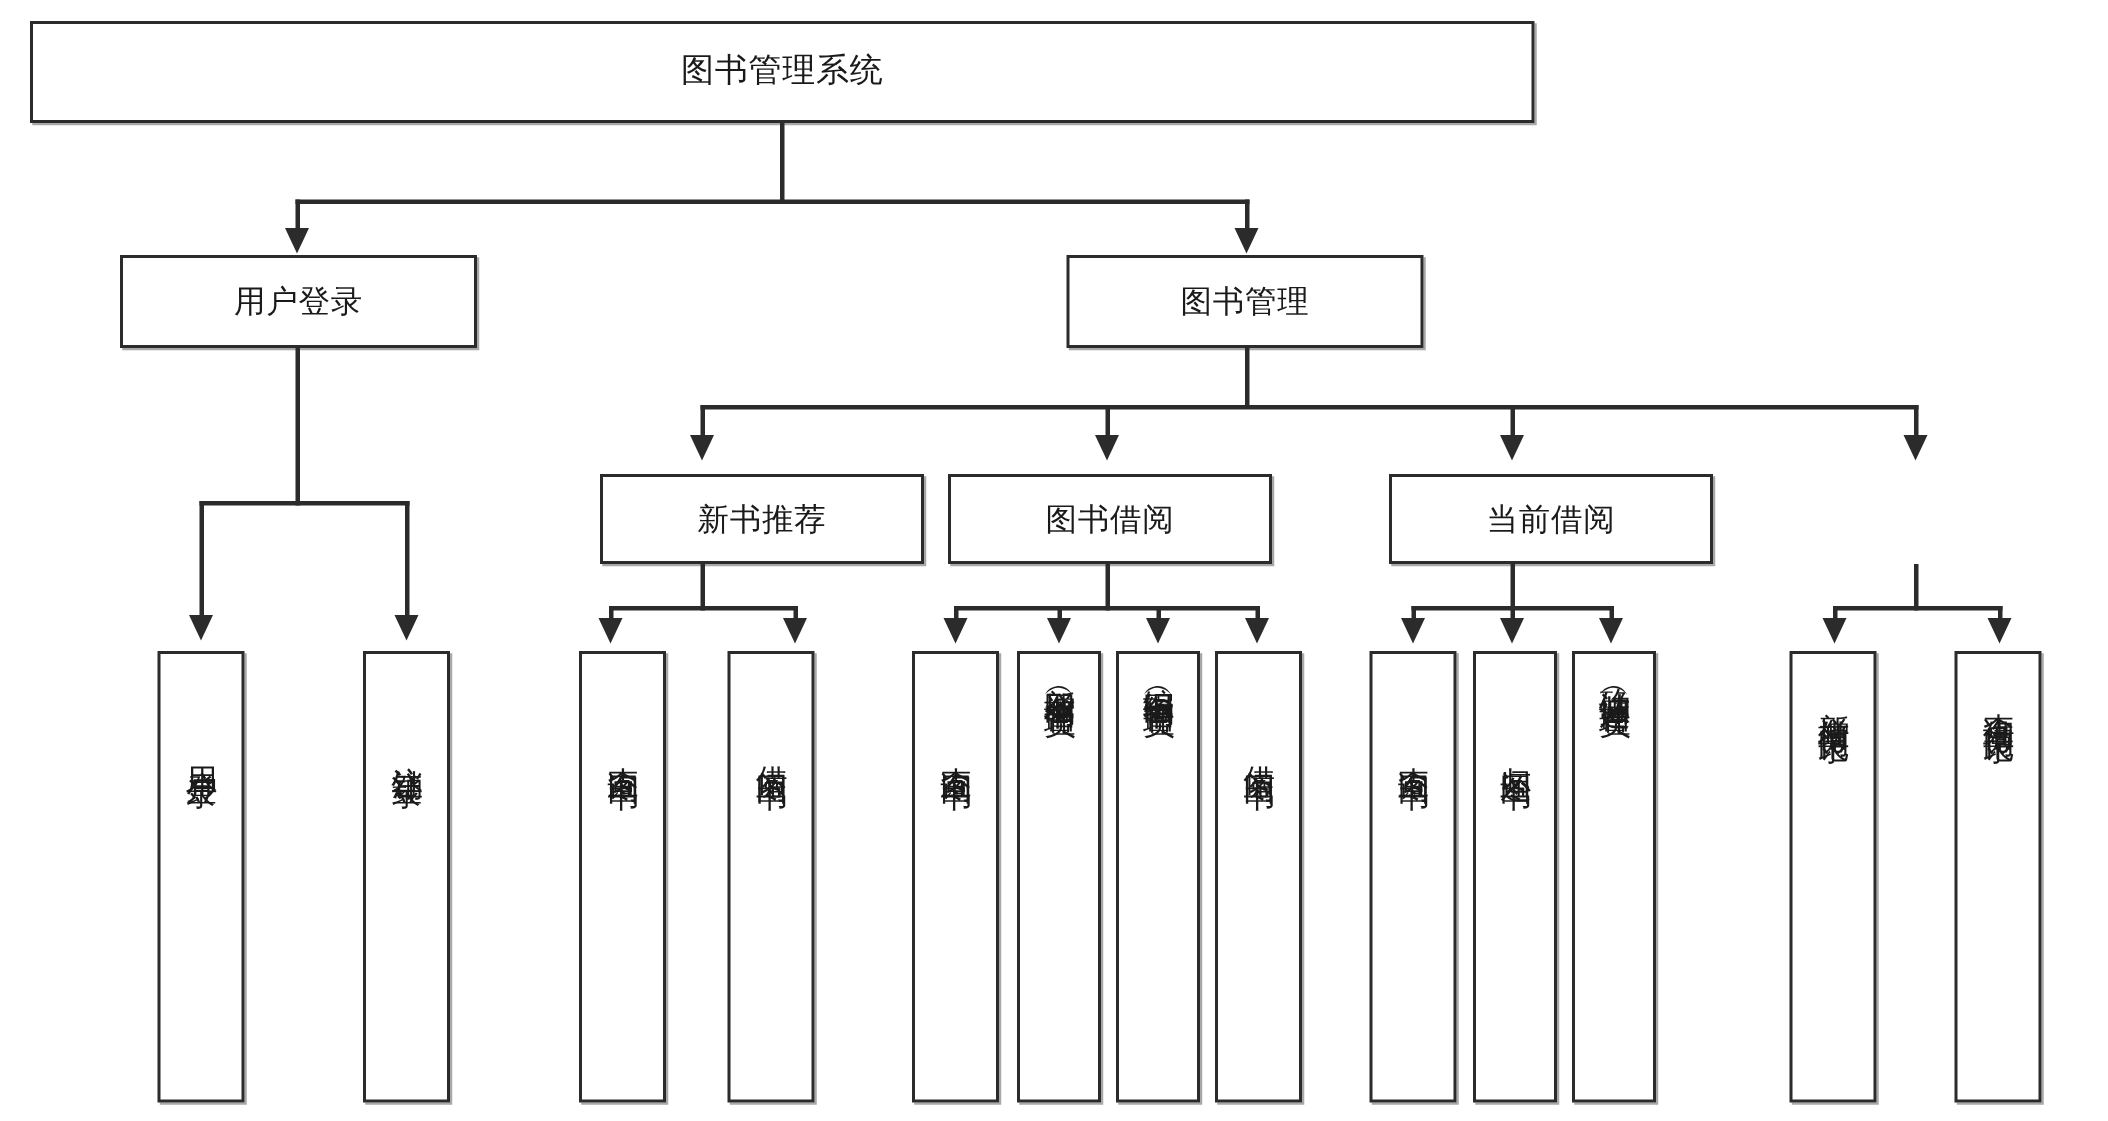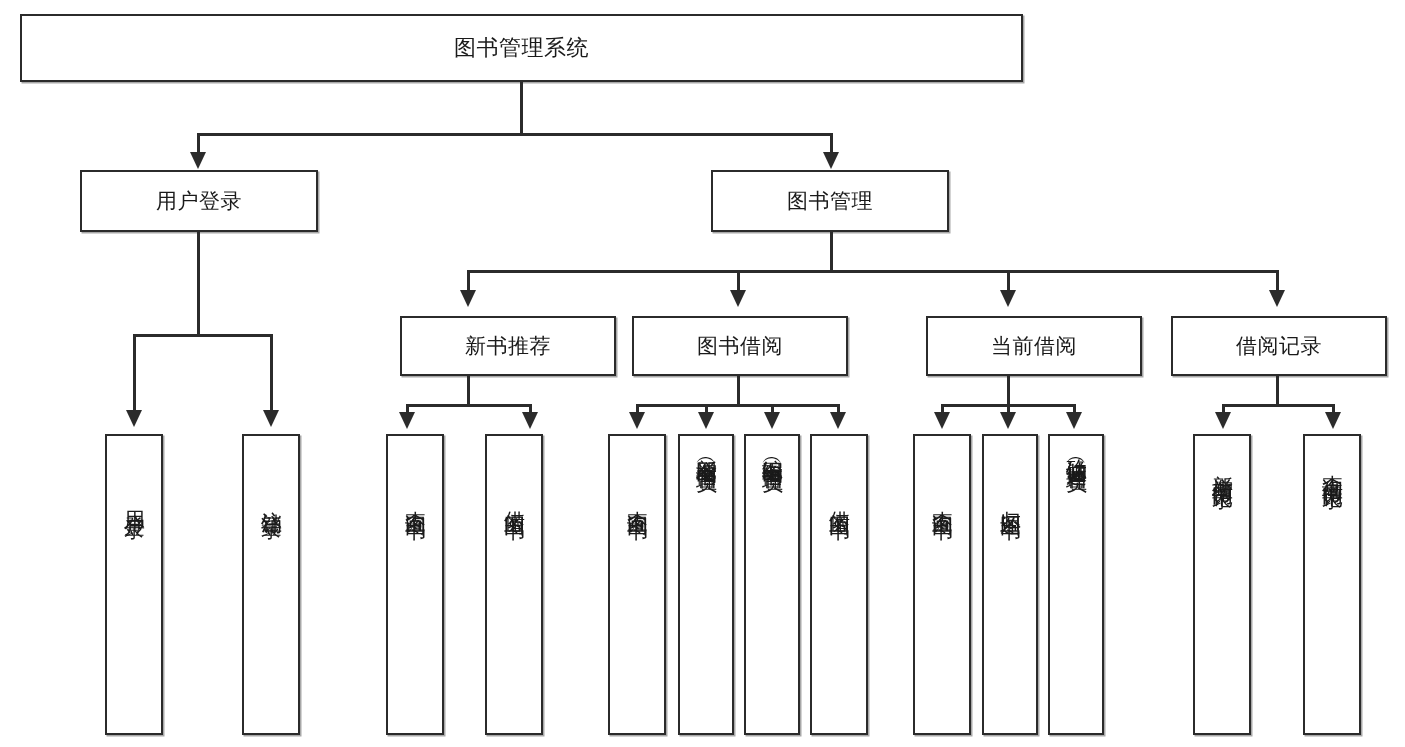--- a/index.html
+++ b/index.html
@@ -131,23 +131,20 @@
 
   <div class="node horiz" style="left:362px; top:316px; width:216px; height:60px;margin-left:38px;">
     <span class="label">新书推荐</span>
   </div>
   <div class="node horiz" style="left:632px; top:316px; width:216px; height:60px;">
     <span class="label">图书借阅</span>
   </div>
   <div class="node horiz" style="left:902px; top:316px; width:216px; height:60px;margin-left:24px;">
     <span class="label">当前借阅</span>
   </div>
-  <div class="node horiz" style="left:1171px; top:316px; width:216px; height:60px;">
-    <span class="label">借阅记录</span>
-  </div>
 
   <div class="ln v" style="left:467px; top:376px; height:31px;"></div>
   <div class="ln h" style="left:406px; top:404px; width:126px;"></div>
   <div class="ln v" style="left:406px; top:404px; height:11px;"></div>
   <div class="ln v" style="left:529px; top:404px; height:11px;"></div>
   <div class="arrow" style="left:399px; top:412px;"></div>
   <div class="arrow" style="left:522px; top:412px;"></div>
 
   <div class="ln v" style="left:737px; top:376px; height:31px;"></div>
   <div class="ln h" style="left:636px; top:404px; width:204px;"></div>

